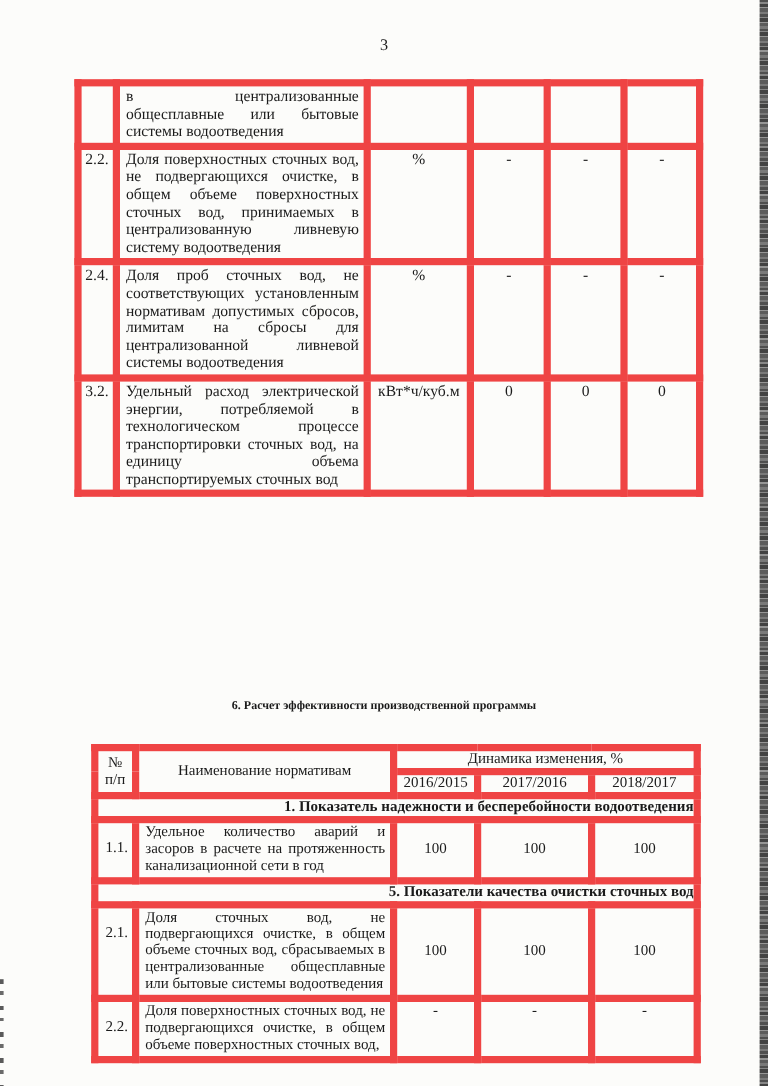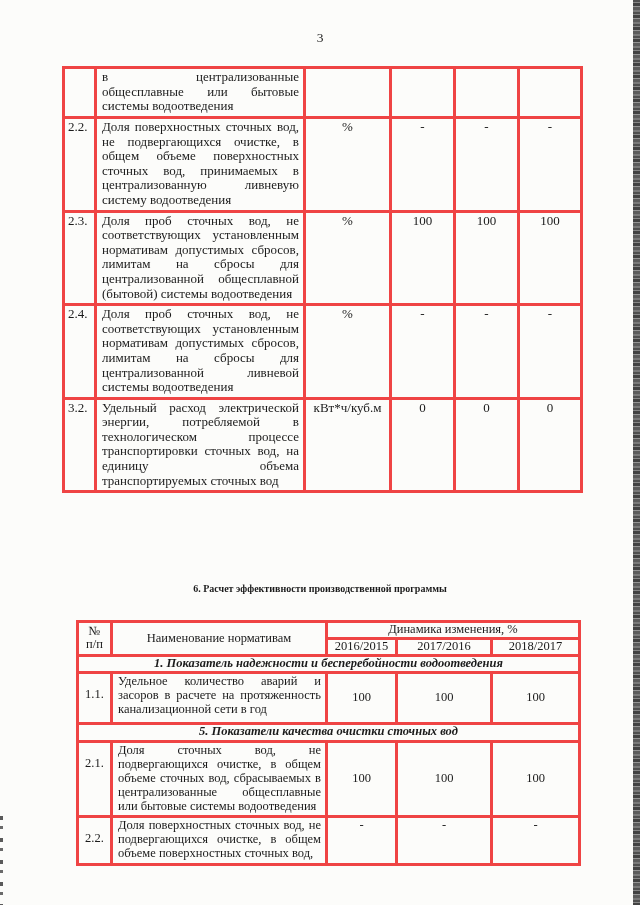--- a/index.html
+++ b/index.html
@@ -6,41 +6,41 @@
   body{
     width:640px;height:905px;position:relative;overflow:hidden;
     background:#fcfcfa;color:#1b1b1b;
     font-family:"Liberation Serif","DejaVu Serif",serif;
   }
   #page-number{
     position:absolute;top:30px;left:0;width:640px;
     text-align:center;font-size:13.5px;
   }
   table{border-collapse:collapse;table-layout:fixed;position:absolute;background:transparent;}
-  td{border:3px solid #ef4444;overflow:hidden;vertical-align:top;}
+  td{border:6px solid #ef4444;overflow:hidden;vertical-align:top;}
   
   #t1{left:62px;top:66px;width:518px;font-size:13px;line-height:14.6px;}
   #t1 td.num{padding:1px 1px 1px 3px;}
   #t1 td.name{padding:1px 4px 2px 5px;text-align:justify;}
   #t1 td.c{text-align:center;padding:1px 2px;}
   #t1 td.sec{font-weight:bold;text-align:center;padding:0 2px;vertical-align:middle;}
   
   #h6{
     position:absolute;top:583px;left:0;width:640px;text-align:center;
     font-size:10px;font-weight:bold;
   }
   
   #t2{left:76px;top:620px;width:502px;font-size:12.5px;line-height:13.9px;}
   #t2 td{vertical-align:middle;}
   #t2 td.hdr{text-align:center;padding:0 2px;}
   #t2 td.num{vertical-align:top;padding:14px 1px 1px 6px;}
   #t2 td.name{vertical-align:top;padding:1px 4px 2px 5px;text-align:justify;margin-top:29px;}
   #t2 td.c{text-align:center;padding:1px 2px;}
   #t2 td.ctop{text-align:center;padding:1px 2px;vertical-align:top;}
-  #t2 td.sec{font-weight:bold;text-align:center;padding:0 0;font-style:italic;}
+  #t2 td.sec{font-weight:bold;text-align:right;padding:0 0;}
   
   #edge-right{
     position:absolute;right:0;top:0;width:7px;height:905px;
     background:repeating-linear-gradient(180deg,
       #3c3c3c 0 2px,#7a7a7a 2px 3px,#2e2e2e 3px 6px,
       #8a8a8a 6px 7px,#4a4a4a 7px 10px,#6b6b6b 10px 12px);
     opacity:.9;
   }
   #edge-left-bottom{
     position:absolute;left:0;top:816px;width:3px;height:89px;
@@ -71,28 +71,20 @@
     <td class="c"></td>
     <td class="c"></td>
   </tr>
   <tr style="height:92px">
     <td class="num">2.2.</td>
     <td class="name">Доля поверхностных сточных вод, не подвергающихся очистке, в общем объеме поверхностных сточных вод, принимаемых в централизованную ливневую систему водоотведения</td>
     <td class="c">%</td>
     <td class="c">-</td>
     <td class="c">-</td>
     <td class="c">-</td>
-  </tr>
-  <tr style="height:88px">
-    <td class="num">2.3.</td>
-    <td class="name">Доля проб сточных вод, не соответствующих установленным нормативам допустимых сбросов, лимитам на сбросы для централизованной общесплавной (бытовой) системы водоотведения</td>
-    <td class="c">%</td>
-    <td class="c">100</td>
-    <td class="c">100</td>
-    <td class="c">100</td>
   </tr>
   <tr style="height:87px">
     <td class="num">2.4.</td>
     <td class="name">Доля проб сточных вод, не соответствующих установленным нормативам допустимых сбросов, лимитам на сбросы для централизованной ливневой системы водоотведения</td>
     <td class="c">%</td>
     <td class="c">-</td>
     <td class="c">-</td>
     <td class="c">-</td>
   </tr>
   <tr style="height:87px">

